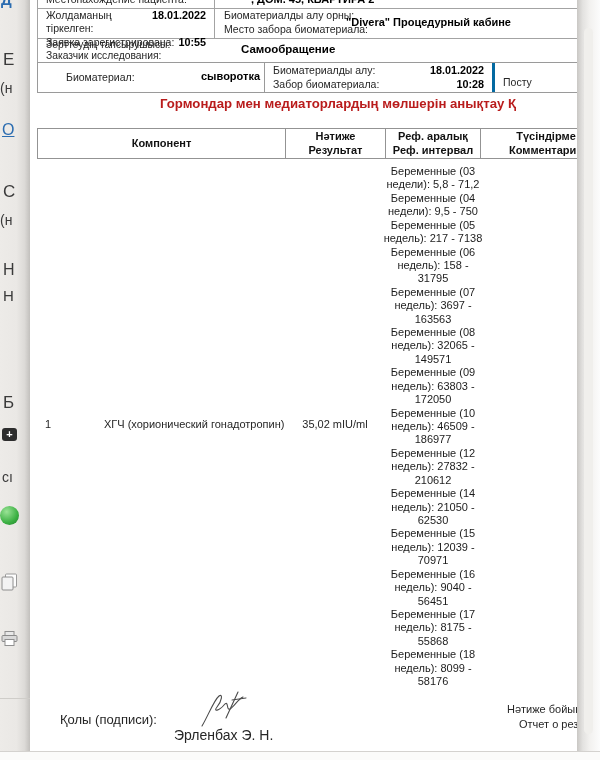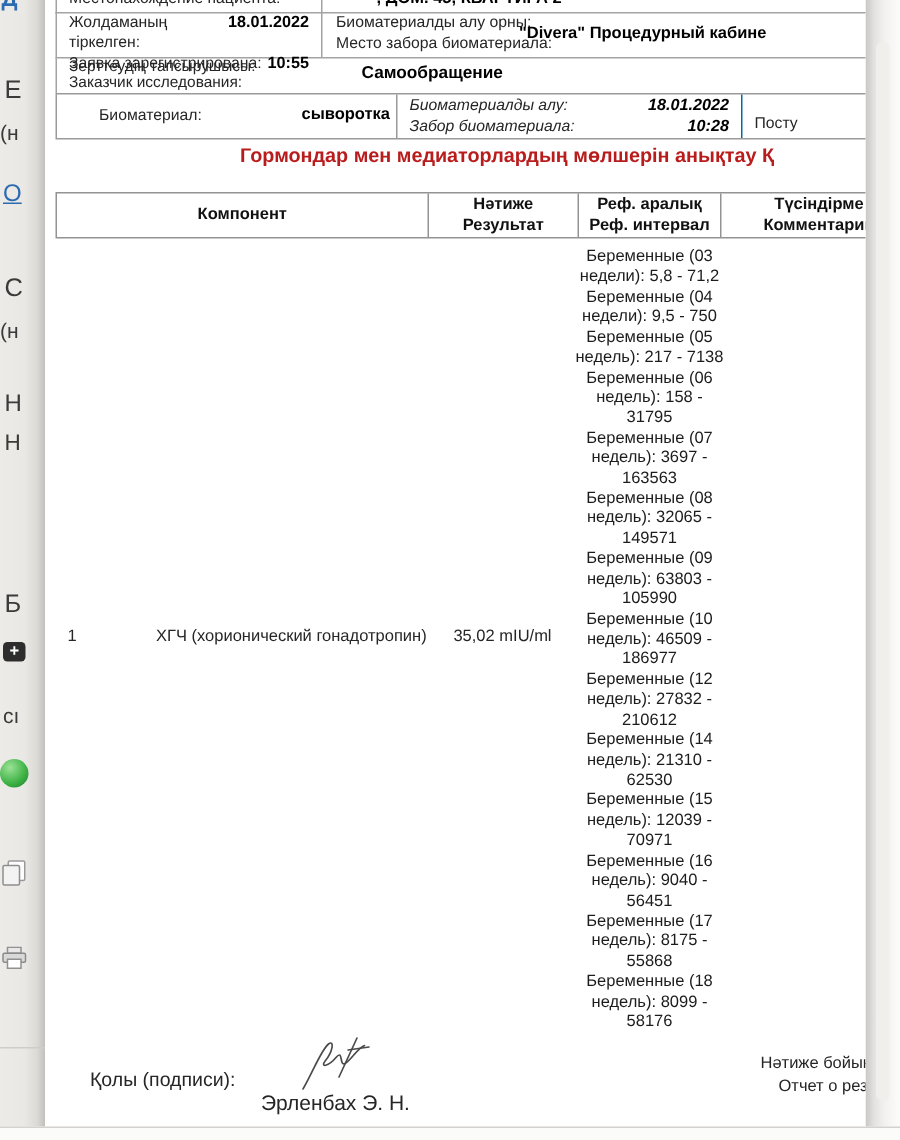--- a/index.html
+++ b/index.html
@@ -59,21 +59,21 @@
   .placeval{position:absolute;left:131px;top:8px;font-size:11px;white-space:nowrap;}
 
   .r2{position:absolute;top:39px;left:7px;width:556px;height:23px;border-left:1px solid #a3a3a3;}
   .r2 .lbls{left:8px;top:1px;line-height:10.8px;font-size:10.3px;}
   .custval{position:absolute;left:203px;top:4px;font-size:11.5px;}
 
   .biobox{position:absolute;top:62px;left:7px;width:556px;height:31px;border:1px solid #9a9a9a;display:flex;box-sizing:border-box;}
   .bb1{width:226px;border-right:1px solid #9a9a9a;position:relative;}
   .bblabel{position:absolute;left:28px;top:8px;}
   .bbval{position:absolute;left:163px;top:7px;font-size:11px;}
-  .bb2{width:230px;border-right:1px solid #0369a1;box-sizing:border-box;padding:1px 8px 0 8px;font-style:italic;}
+  .bb2{width:230px;border-right:3px solid #0369a1;box-sizing:border-box;padding:1px 8px 0 8px;}
   .kv2{display:flex;justify-content:space-between;line-height:13.5px;}
   .kv2 b{font-size:10.8px;}
   .bb3{flex:1;position:relative;}
   .bb3 span{position:absolute;left:8px;top:13px;white-space:nowrap;}
 
   .t1,.t2{position:absolute;font-weight:bold;font-size:13.2px;white-space:nowrap;color:#b91c1c;}
   .t1{left:130px;top:96px;}
   .t2{left:160px;top:112px;}
 
   .thead{position:absolute;top:128px;left:7px;display:flex;border:1px solid #939393;background:#fff;}
@@ -225,29 +225,29 @@
         <div>недель): 158 -</div>
         <div>31795</div>
         <div>Беременные (07</div>
         <div>недель): 3697 -</div>
         <div>163563</div>
         <div>Беременные (08</div>
         <div>недель): 32065 -</div>
         <div>149571</div>
         <div>Беременные (09</div>
         <div>недель): 63803 -</div>
-        <div>105990</div>
+        <div>172050</div>
         <div>Беременные (10</div>
         <div>недель): 46509 -</div>
         <div>186977</div>
         <div>Беременные (12</div>
         <div>недель): 27832 -</div>
         <div>210612</div>
         <div>Беременные (14</div>
-        <div>недель): 21310 -</div>
+        <div>недель): 21050 -</div>
         <div>62530</div>
         <div>Беременные (15</div>
         <div>недель): 12039 -</div>
         <div>70971</div>
         <div>Беременные (16</div>
         <div>недель): 9040 -</div>
         <div>56451</div>
         <div>Беременные (17</div>
         <div>недель): 8175 -</div>
         <div>55868</div>

